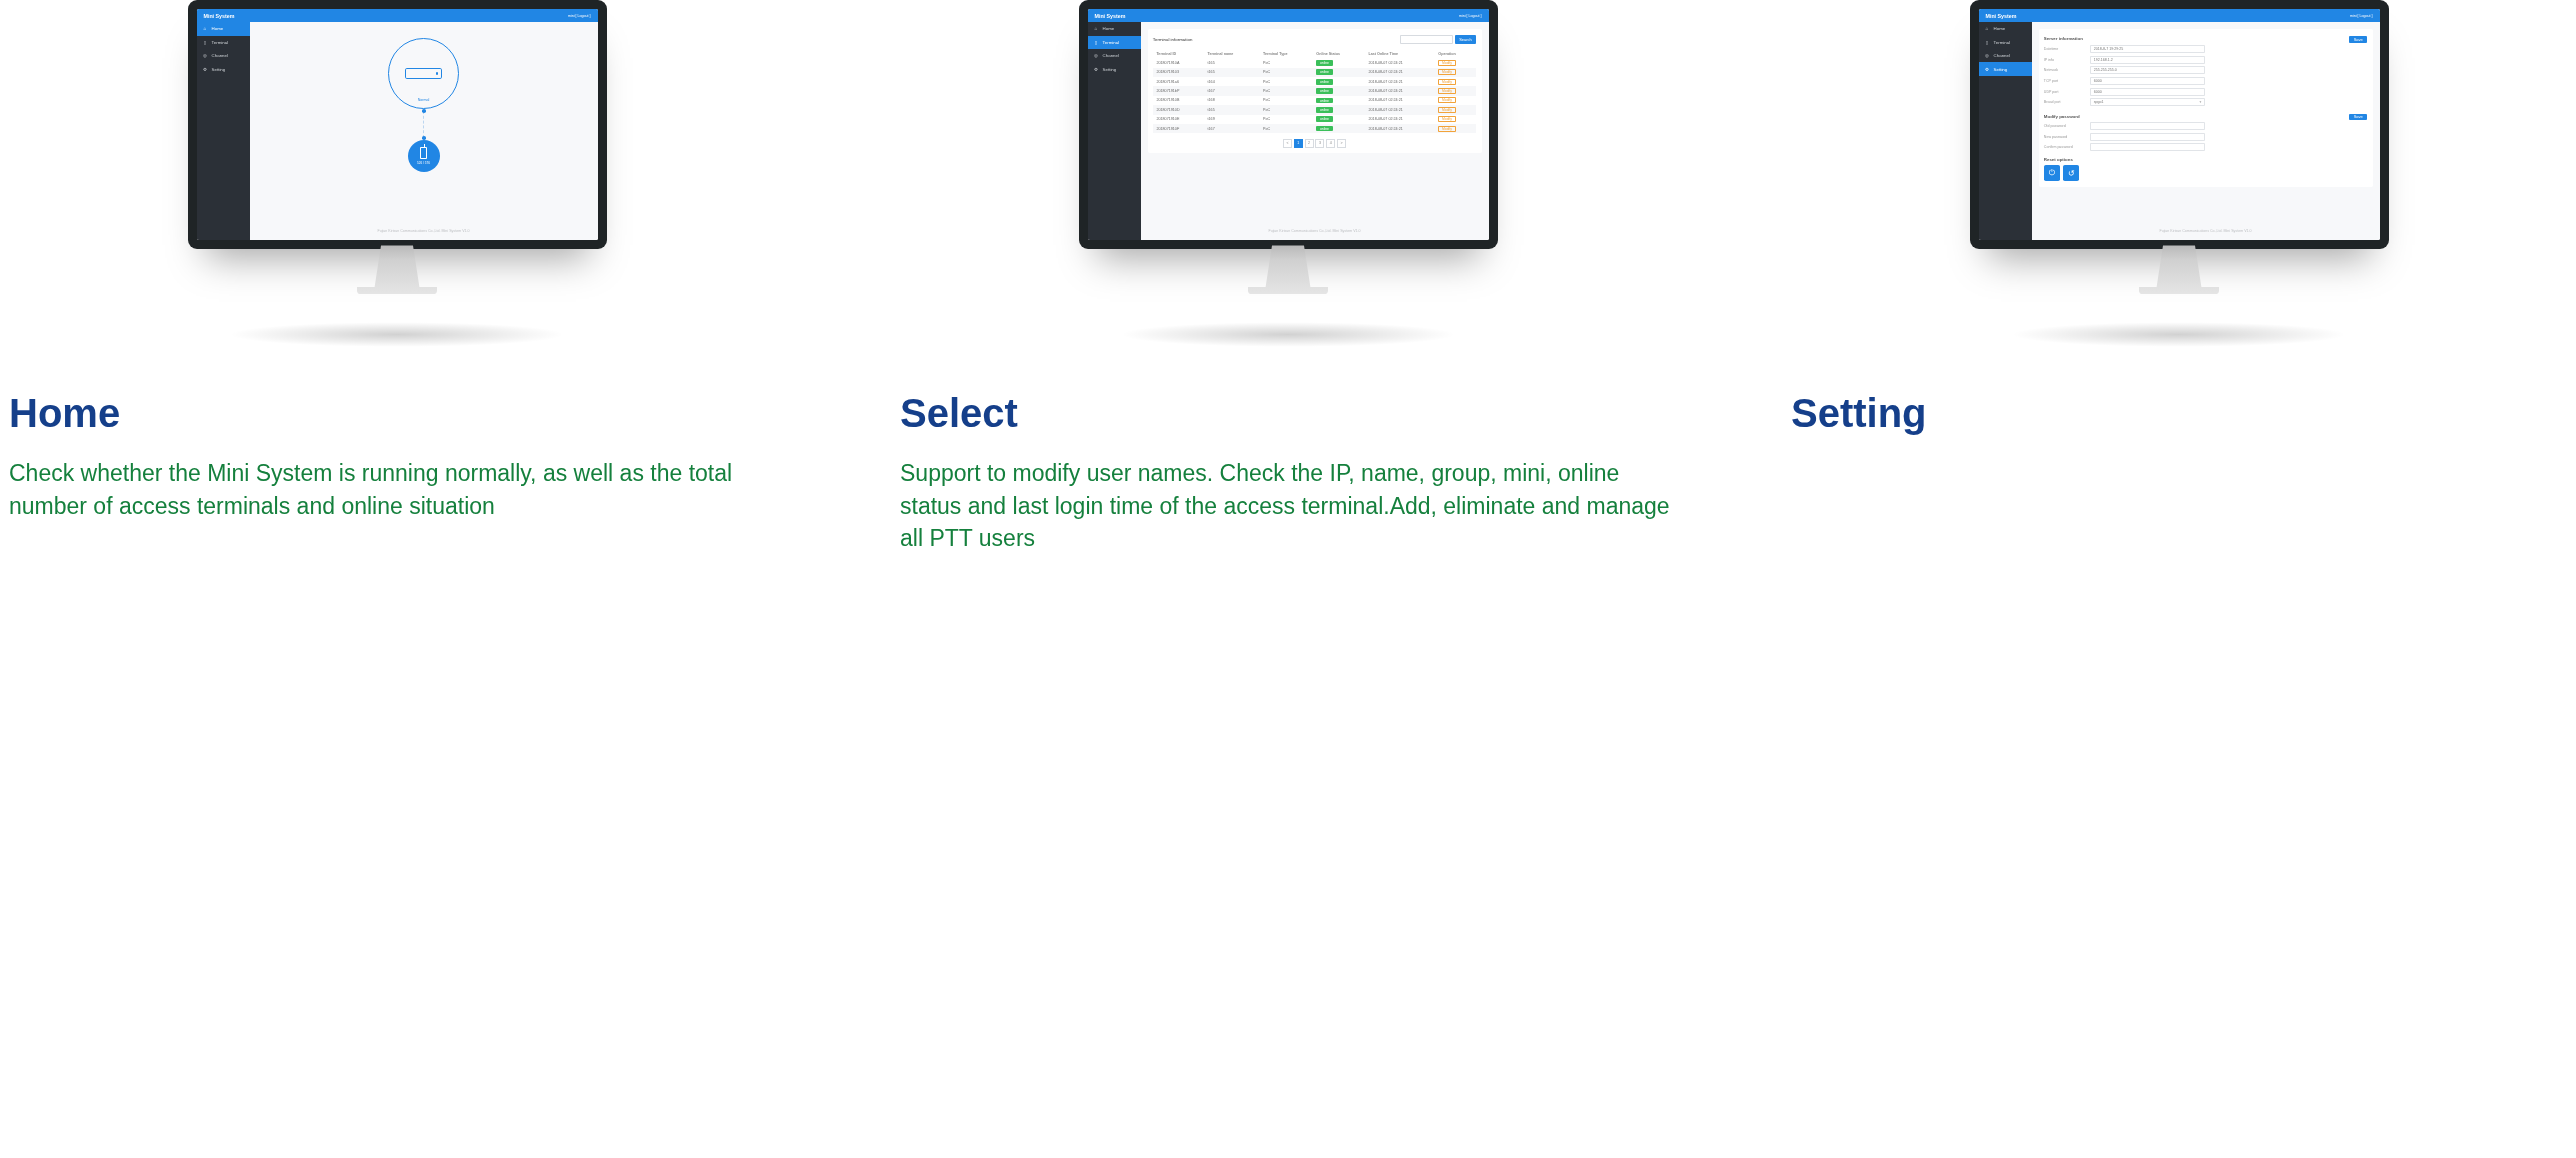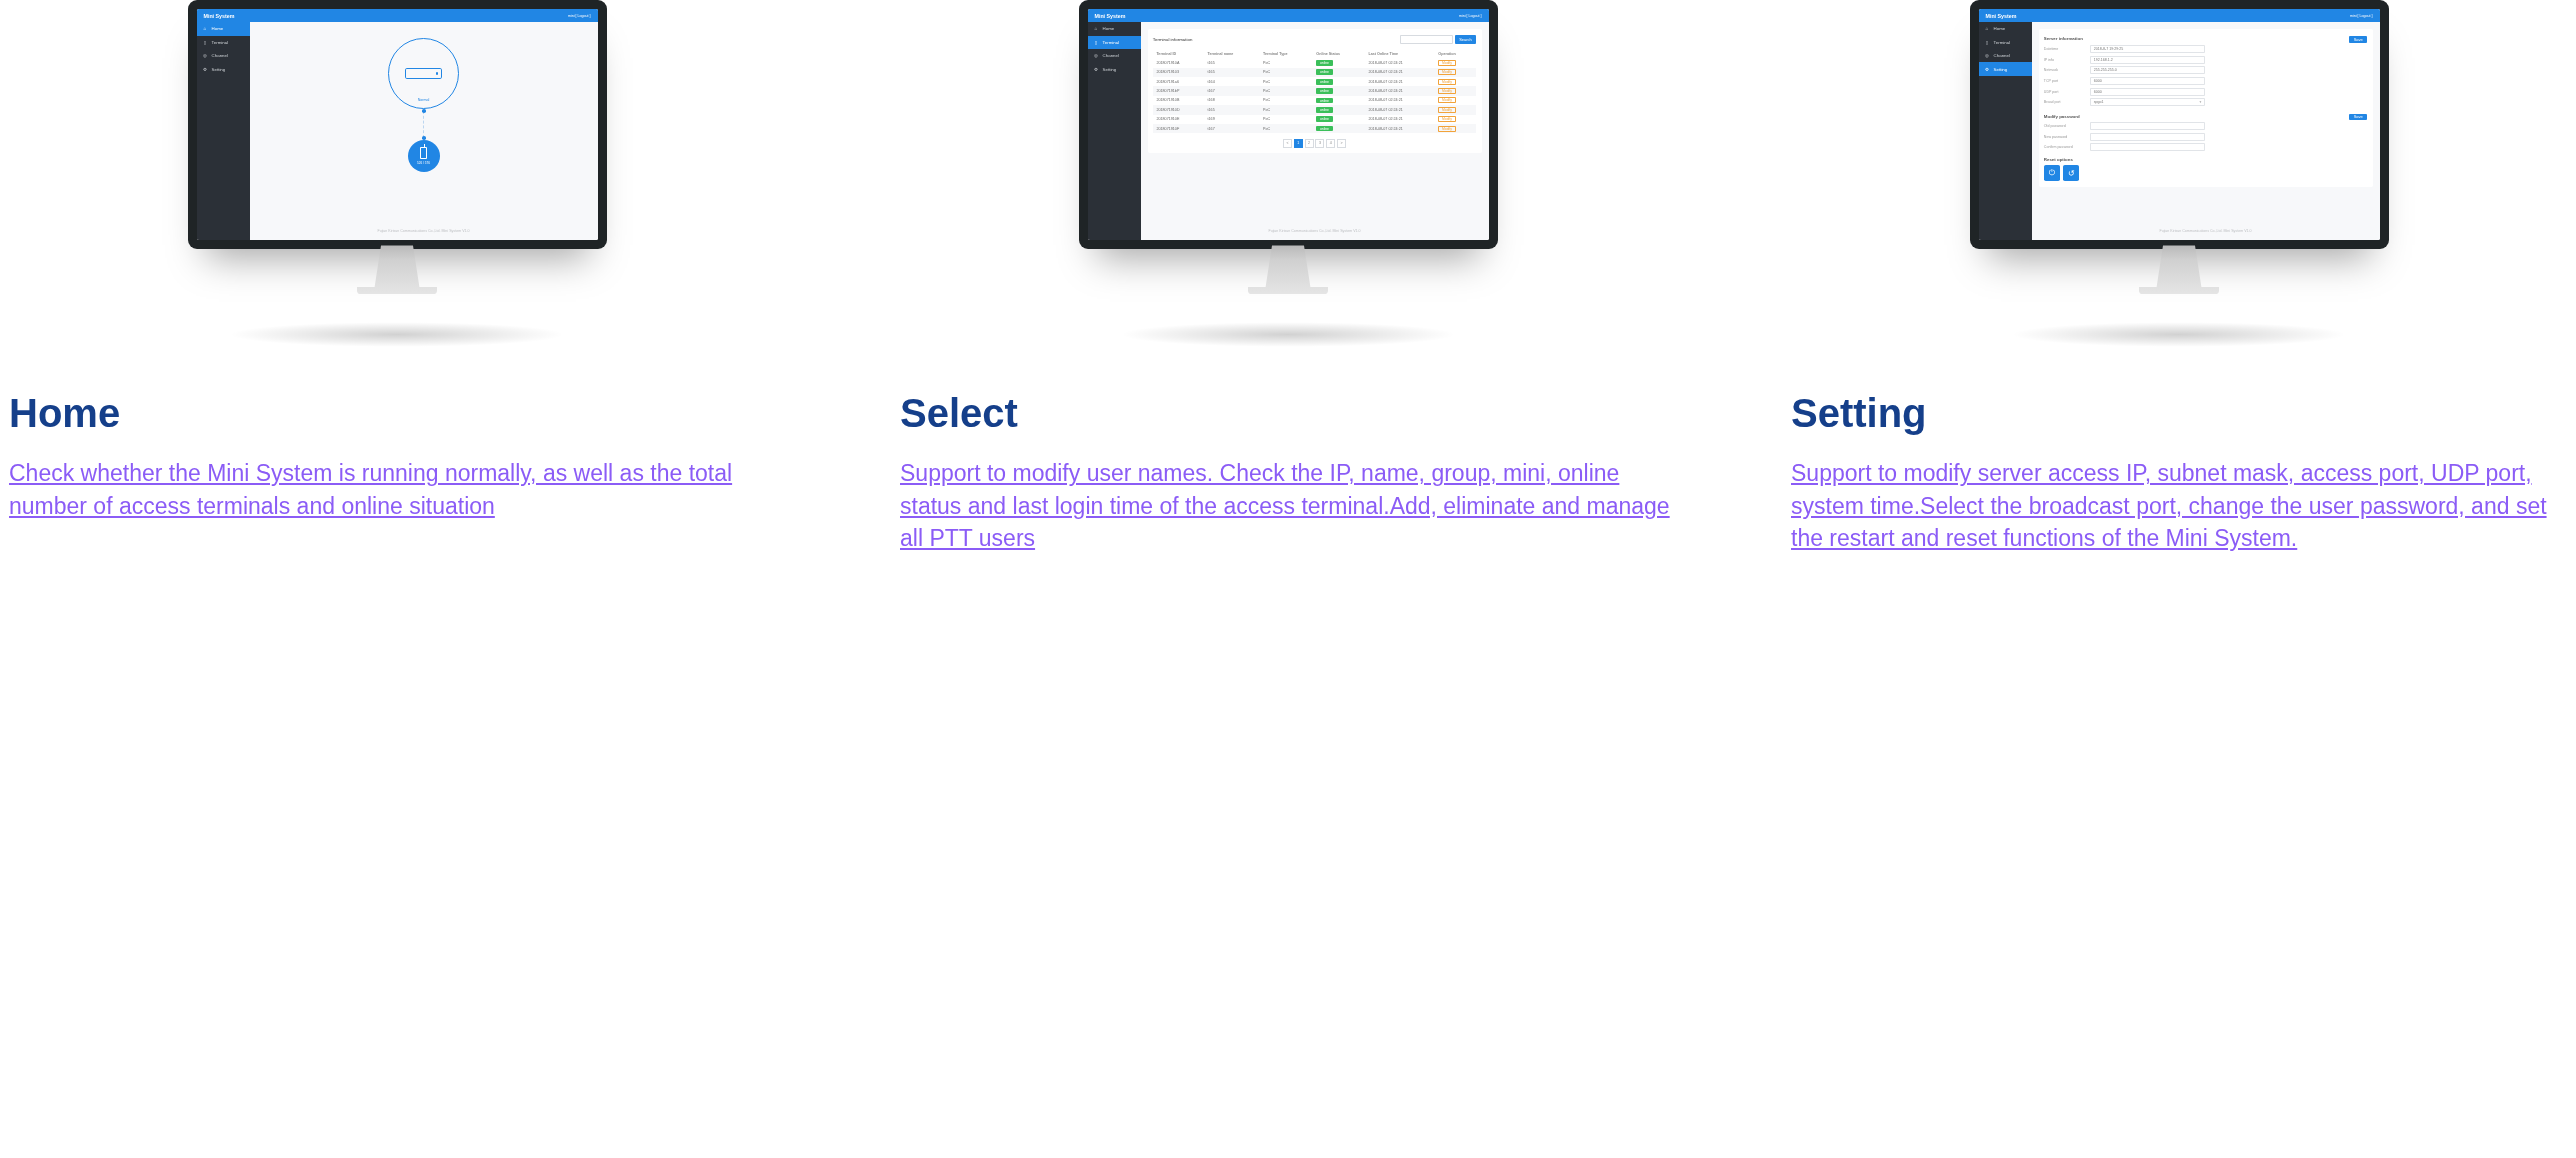--- a/index.html
+++ b/index.html
@@ -92,21 +92,21 @@
   .form-row { display:flex; align-items:center; gap:5.3px; margin-bottom:2.7px; }
   .form-row label { width:41px; font-size:3.6px; color:#999; }
   .txt { flex:1; max-width:115px; height:8px; border:0.9px solid #e1e4e8; border-radius:0.9px; background:#fff; font-size:3.6px; color:#777; padding:0 2.7px; display:flex; align-items:center; }
   .txt.sel::after { content:"▾"; margin-left:auto; color:#aaa; }
   .sec-header { display:flex; justify-content:space-between; align-items:center; }
   .reset-btns { display:flex; gap:3.6px; margin-top:3.6px; }
   .sq-btn { width:16px; height:16px; background:#2186e4; border-radius:1.8px; display:flex; align-items:center; justify-content:center; color:#fff; font-size:8px; }
 
   
   .feature-title { font-size: 40px; font-weight: bold; color: #153f8a; margin: 44px 0 21px; }
-  .feature-desc { font-size: 23px; color:#8b5cf6; line-height:1.4;text-decoration:underline; }
+  .feature-desc { font-size: 23px; color:#15803d; line-height:1.4; }
 </style>
 </head>
 <body>
 
 <div class="row">
 
   <div class="feature">
     <div class="monitor-wrap">
       <div class="monitor">
         <div class="screen">
@@ -378,17 +378,16 @@
               </div>
               <div class="footer-text">Fujian Kirisun Communications Co.,Ltd. Mini System V1.0</div>
             </div>
           </div>
         </div>
       </div>
       <div class="stand"></div>
       <div class="monitor-shadow"></div>
     </div>
     <h2 class="feature-title">Setting</h2>
-    <p class="feature-desc">Support to modify server access IP, subnet mask, access port, UDP port, system time.Select the broadcast port, change the user password, and set the restart and reset functions of the Mini System.</p>
   </div>
 
 </div>
 
 
 </body></html>

